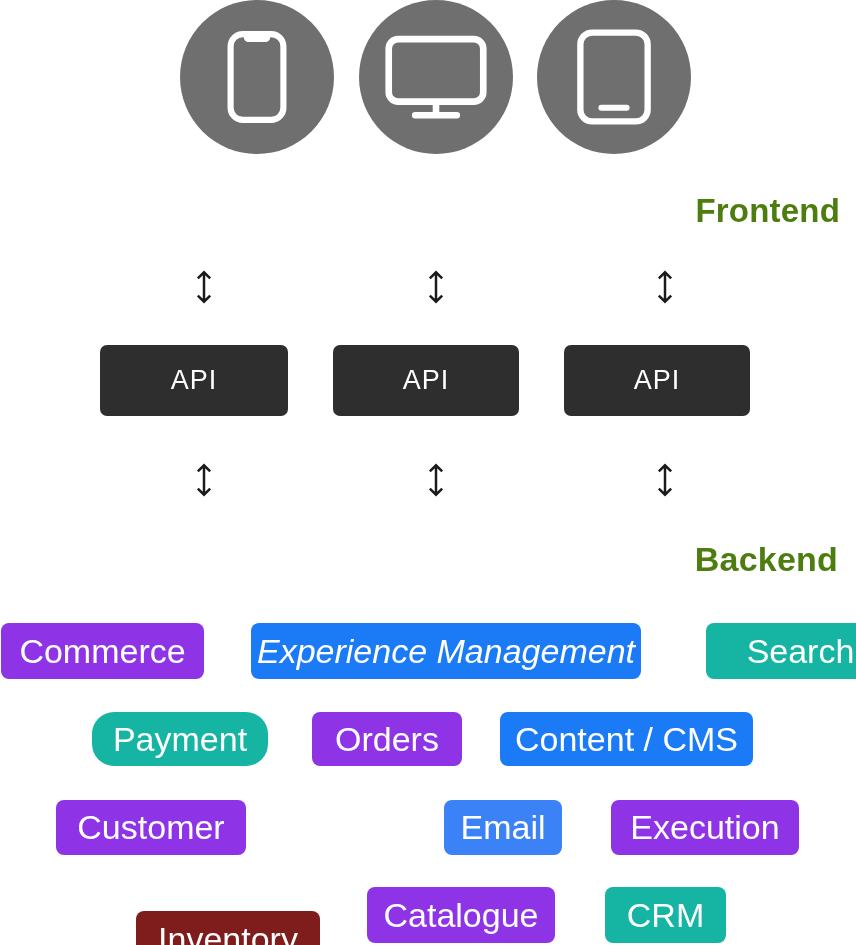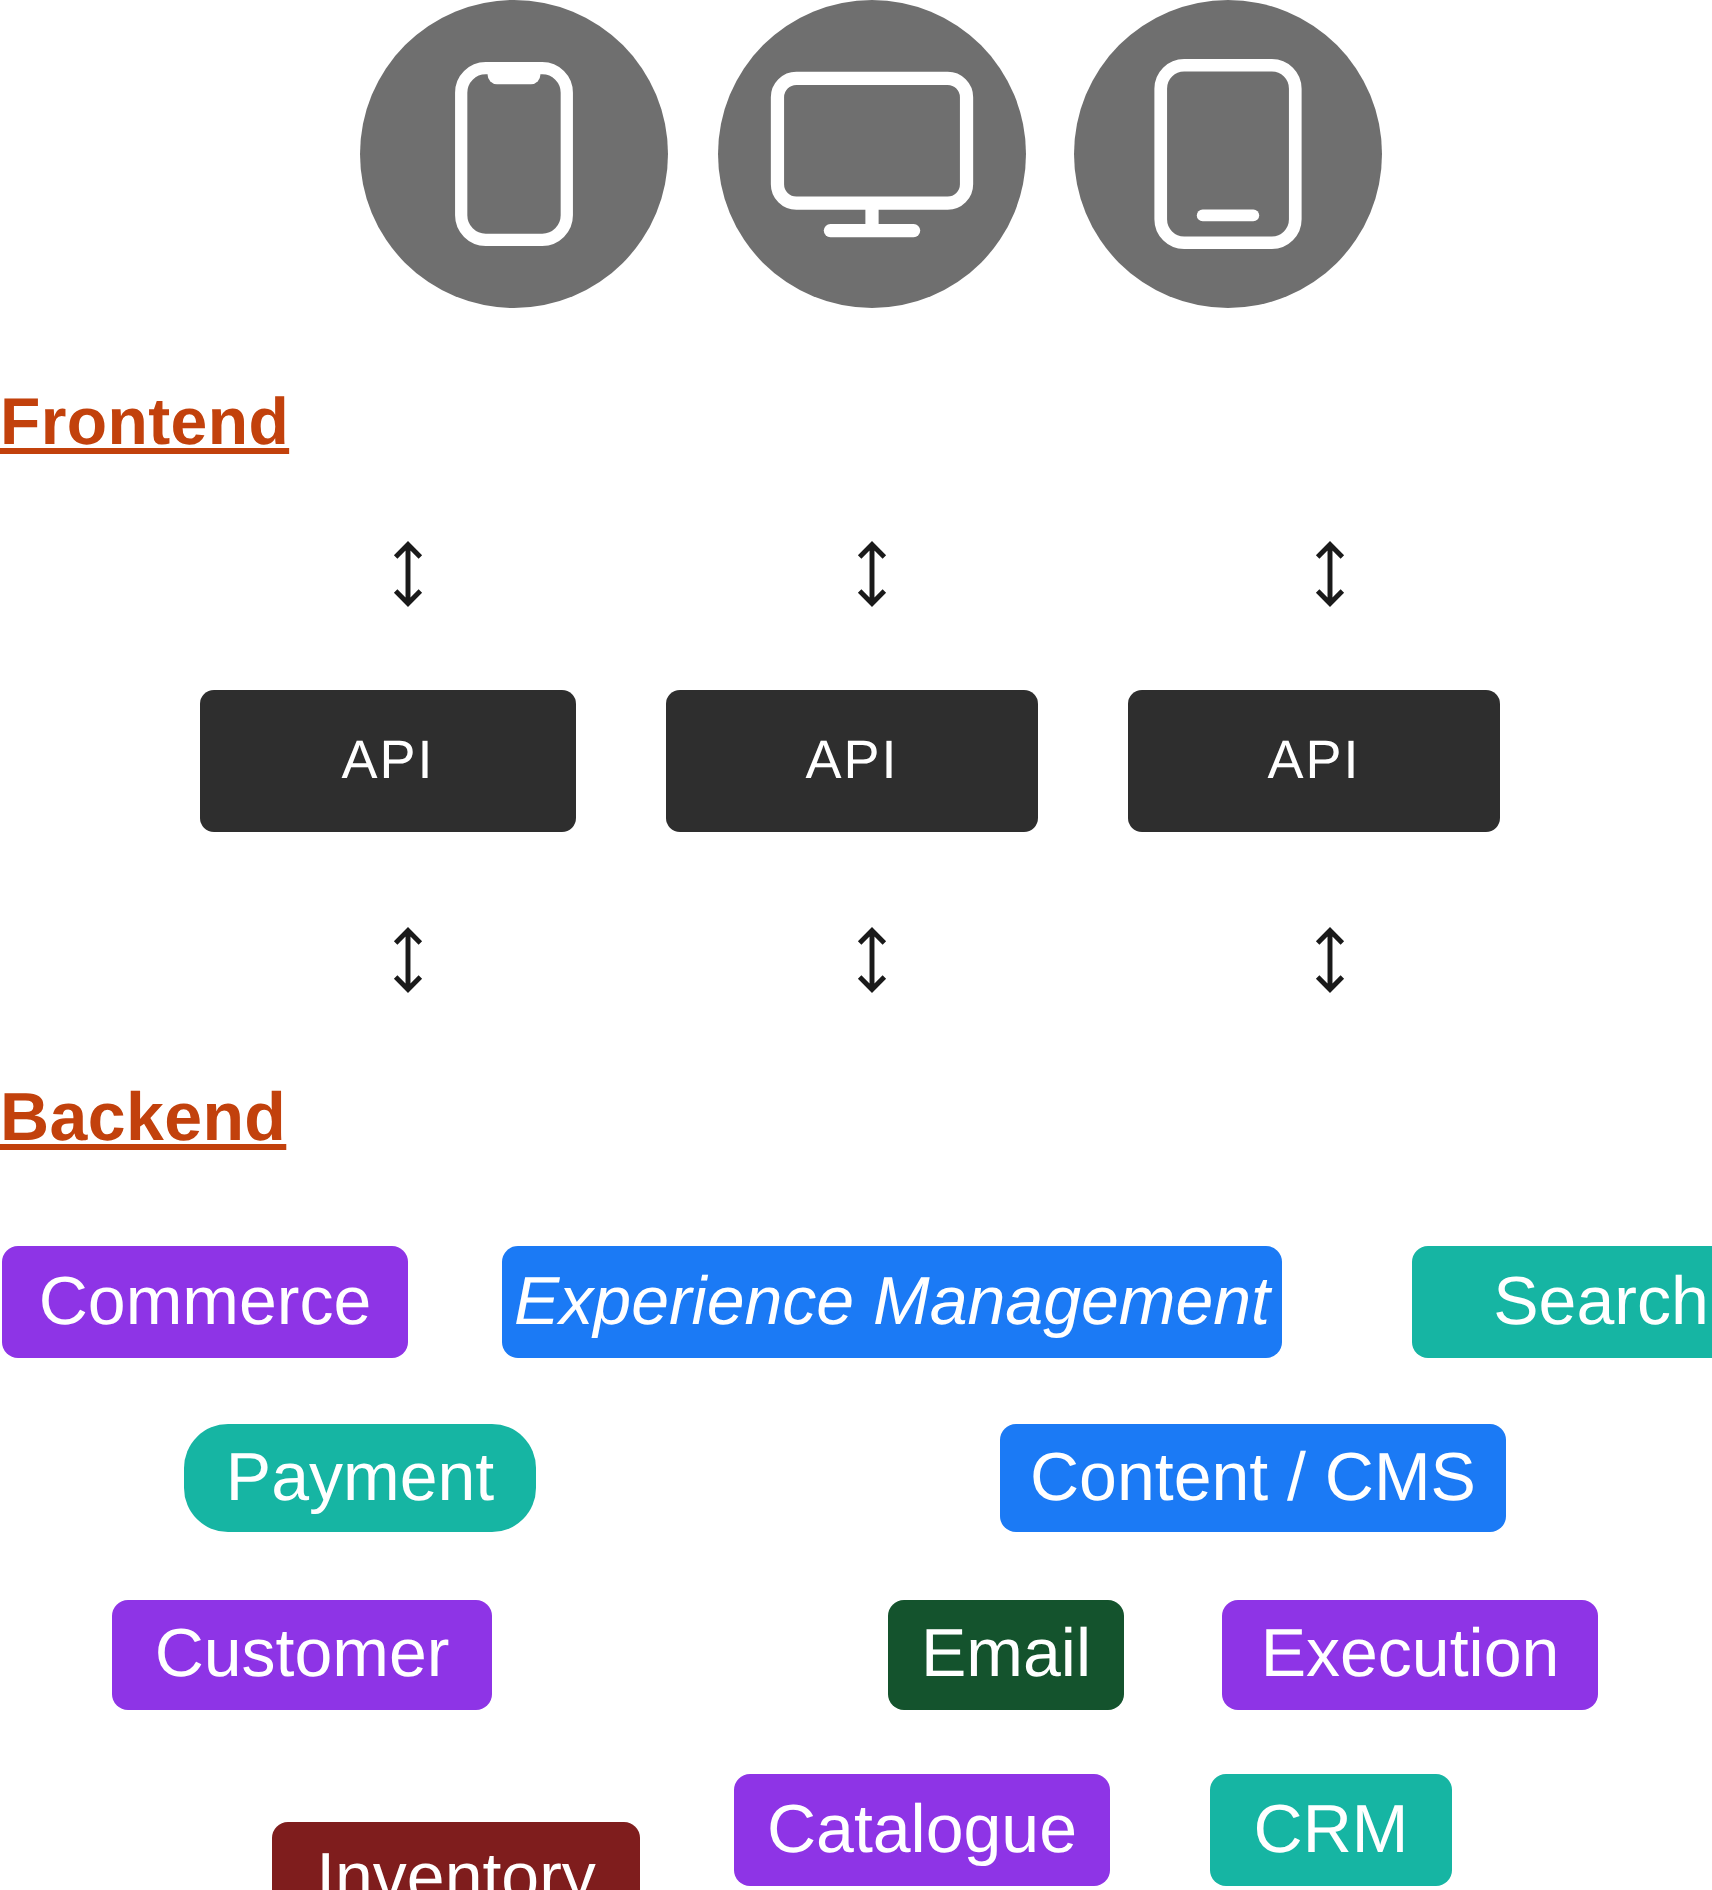--- a/index.html
+++ b/index.html
@@ -8,22 +8,22 @@
 
   
   .circle{position:absolute;top:0;width:154px;height:154px;border-radius:50%;
           background:#6F6F6F;display:flex;align-items:center;justify-content:center;}
   .circle.c1{left:180px;}
   .circle.c2{left:359px;}
   .circle.c3{left:537px;}
   .circle svg{display:block;}
 
   
-  .heading{position:absolute;left:0;width:840px;text-align:left;
-           font-weight:700;color:#c2410c;letter-spacing:.2px;text-decoration:underline;}
+  .heading{position:absolute;left:0;width:840px;text-align:right;
+           font-weight:700;color:#4d7c0f;letter-spacing:.2px;}
   .heading.frontend{top:192px;font-size:33px;}
   .heading.backend{top:540px;font-size:34px;width:838px;}
 
   
   .link{position:absolute;width:24px;height:38px;}
   .link svg{display:block;}
   .link.t1{left:192px;top:268px;}
   .link.t2{left:424px;top:268px;}
   .link.t3{left:653px;top:268px;}
   .link.b1{left:192px;top:461px;}
@@ -129,21 +129,22 @@
       <path d="M12 5 V35 M5.5 11 L12 4.5 L18.5 11 M5.5 29 L12 35.5 L18.5 29" stroke="#1a1a1a" stroke-width="2.6"></path>
     </svg>
   </div>
 
   <div class="heading backend">Backend</div>
 
   <div class="pill p1" style="background: rgb(142, 52, 230);">Commerce</div>
   <div class="pill p2" style="background: rgb(27, 122, 245); font-style: italic;">Experience Management</div>
   <div class="pill p3" style="background: rgb(22, 181, 163);">Search</div>
   <div class="pill p4" style="background: rgb(22, 181, 163);">Payment</div>
+  <div class="pill p5" style="background: rgb(142, 52, 230);">Orders</div>
   <div class="pill p6" style="background: rgb(27, 122, 245);">Content / CMS</div>
   <div class="pill p7" style="background: rgb(142, 52, 230);">Customer</div>
-  <div class="pill p9" style="background: #14532d;">Email</div>
+  <div class="pill p9" style="background: #3b82f6;">Email</div>
   <div class="pill p10" style="background: rgb(142, 52, 230);">Execution</div>
   <div class="pill p11" style="background: #7f1d1d; margin-top: 24px;">Inventory</div>
   <div class="pill p12" style="background: rgb(142, 52, 230);">Catalogue</div>
   <div class="pill p13" style="background: rgb(22, 181, 163);">CRM</div>
 
 </div>
 
 </body></html>

